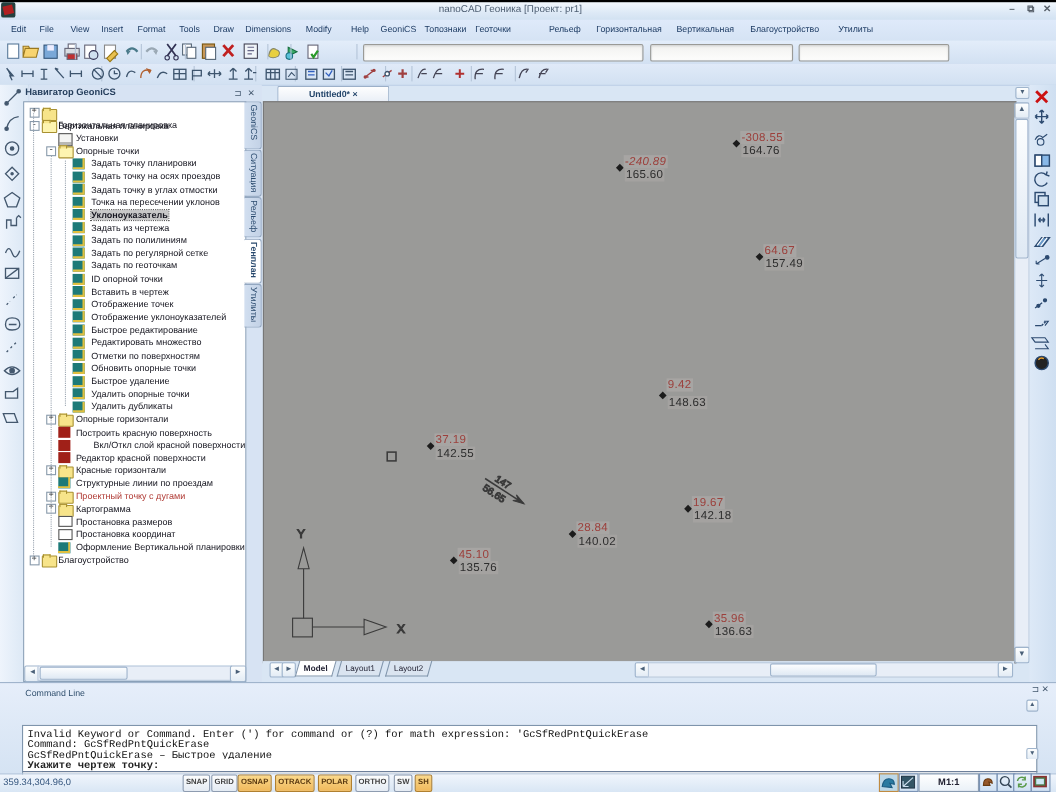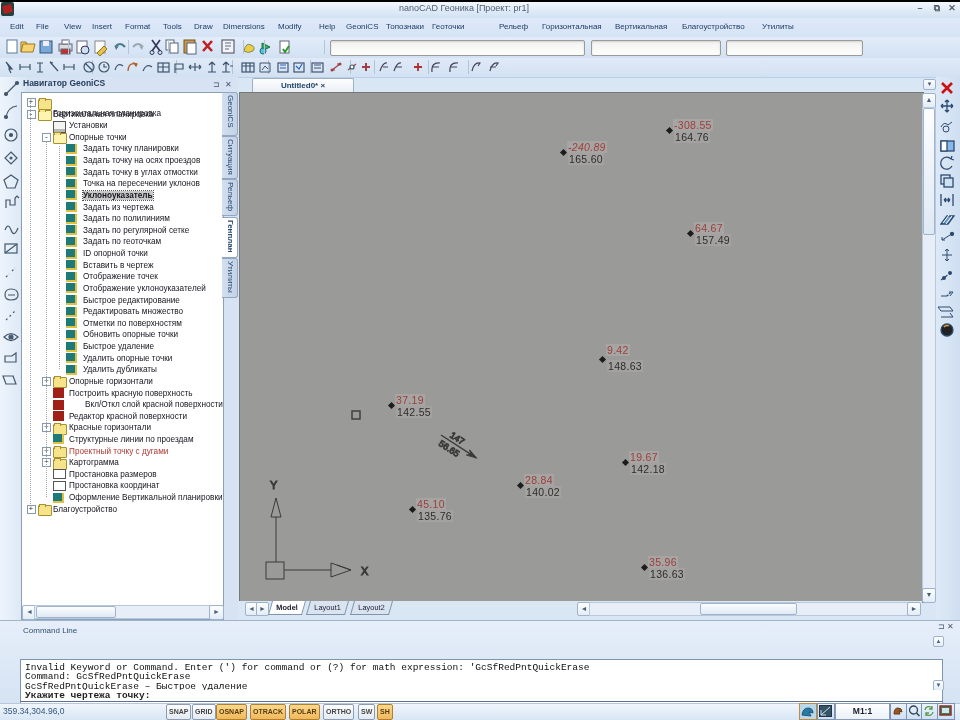--- a/index.html
+++ b/index.html
@@ -442,21 +442,21 @@
       <path d="M8 250 a4 4 0 0 1 5 -1" stroke="#e8a030" stroke-width="1.4"></path>
  </g>
 </svg>
 
 <div class="abs" id="cmd"></div>
 <div class="abs" id="cmdtitle">Command Line</div>
 <div class="abs" style="left:938px;top:622px;font-size:8px;color:#44586e;">⊐ ✕</div>
 <div class="abs" id="cmdbox">Invalid Keyword or Command. Enter (') for command or (?) for math expression: 'GcSfRedPntQuickErase<br>Command: GcSfRedPntQuickErase<br>GcSfRedPntQuickErase – Быстрое удаление<br>Быстрое удаление опорных точек.</div>
 <div class="abs sbbtn" style="left:933px;top:636px;width:9px;height:9px;line-height:8px;font-size:6px;">▲</div>
 <div class="abs sbbtn" style="left:933px;top:680px;width:9px;height:9px;line-height:8px;font-size:6px;">▼</div>
-<div class="abs" id="cmdinput">Укажите чертежа точку:</div>
+<div class="abs" id="cmdinput">Укажите чертеж точку:</div>
 
 <div class="abs" id="status"></div>
 <div class="abs" id="coords">359.34,304.96,0</div>
 <div id="statusbuttons"></div>
 
 <div class="abs" style="left:799px;top:703px;width:16px;height:15px;border:1px solid #c08a40;background:#bcd8e8;"></div>
 <svg class="abs" style="left:801px;top:705px;" width="13" height="12">
     <path d="M1 10 Q2 3 7 3 q5 0 5 5 l-4 -1 l2 4z" fill="#2a7aa0" stroke="#1a5a80"></path>
   </svg>
 <div class="abs" style="left:817px;top:703px;width:16px;height:15px;border:1px solid #7a93b5;background:linear-gradient(#eaf2fb,#cfe0f2);"></div>

